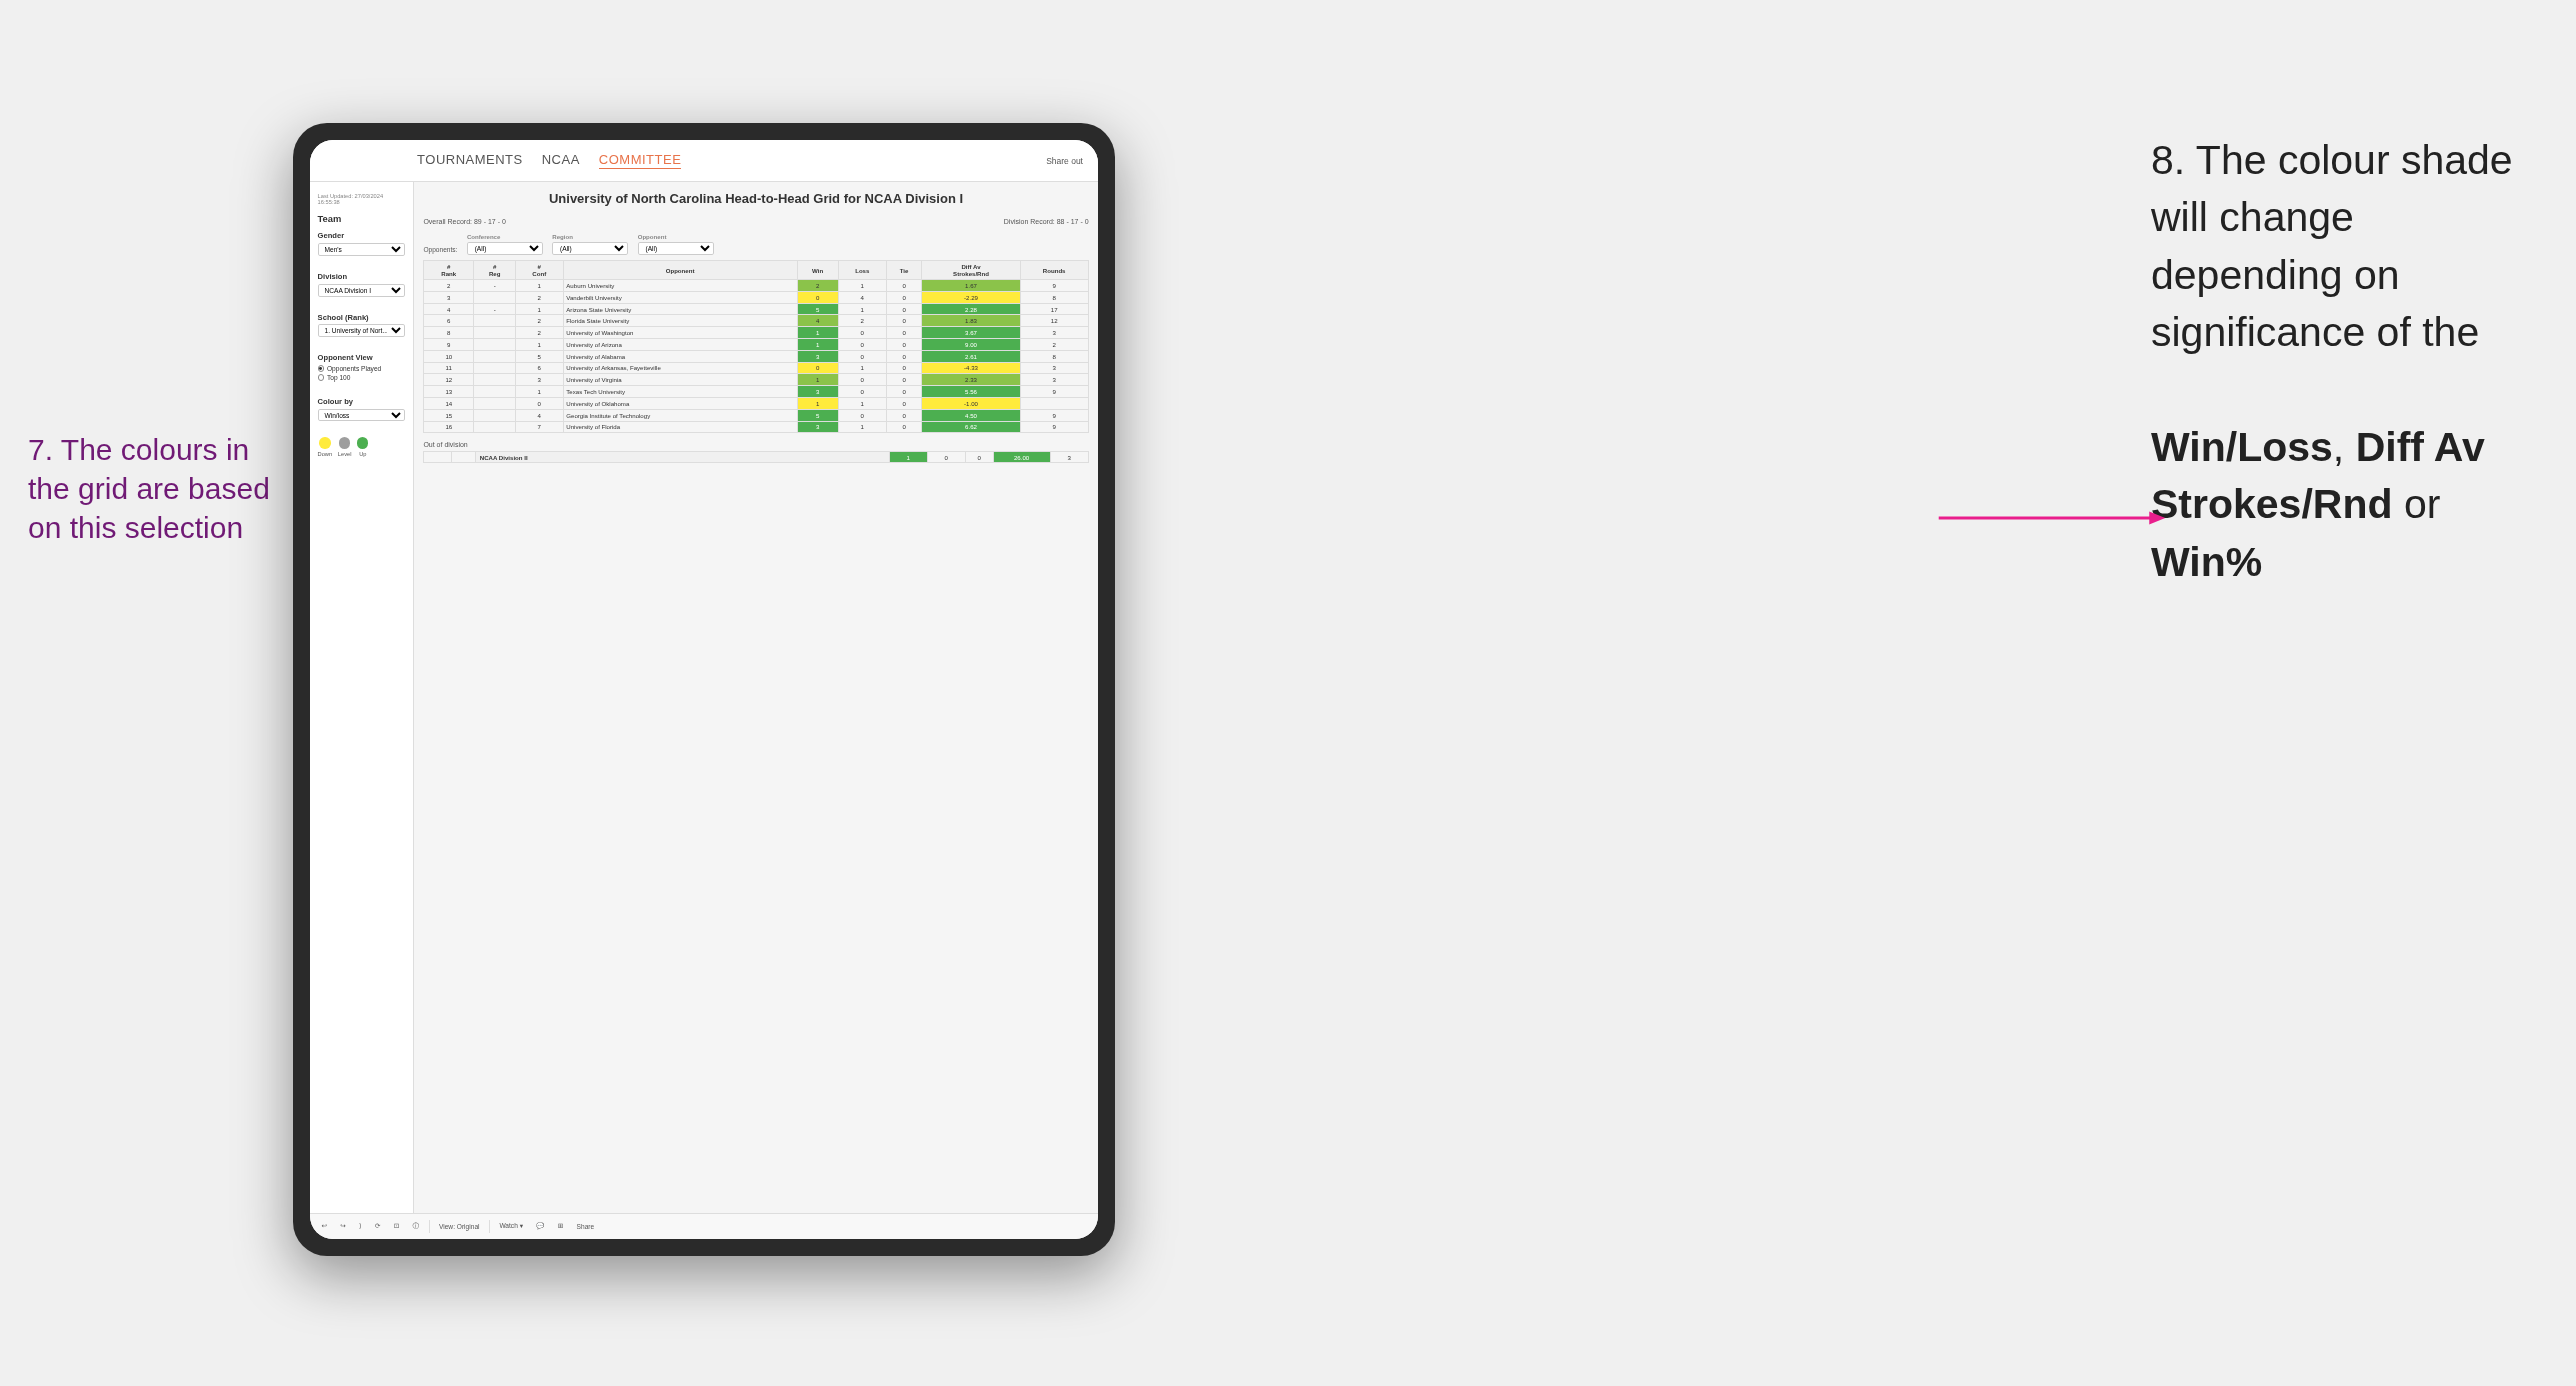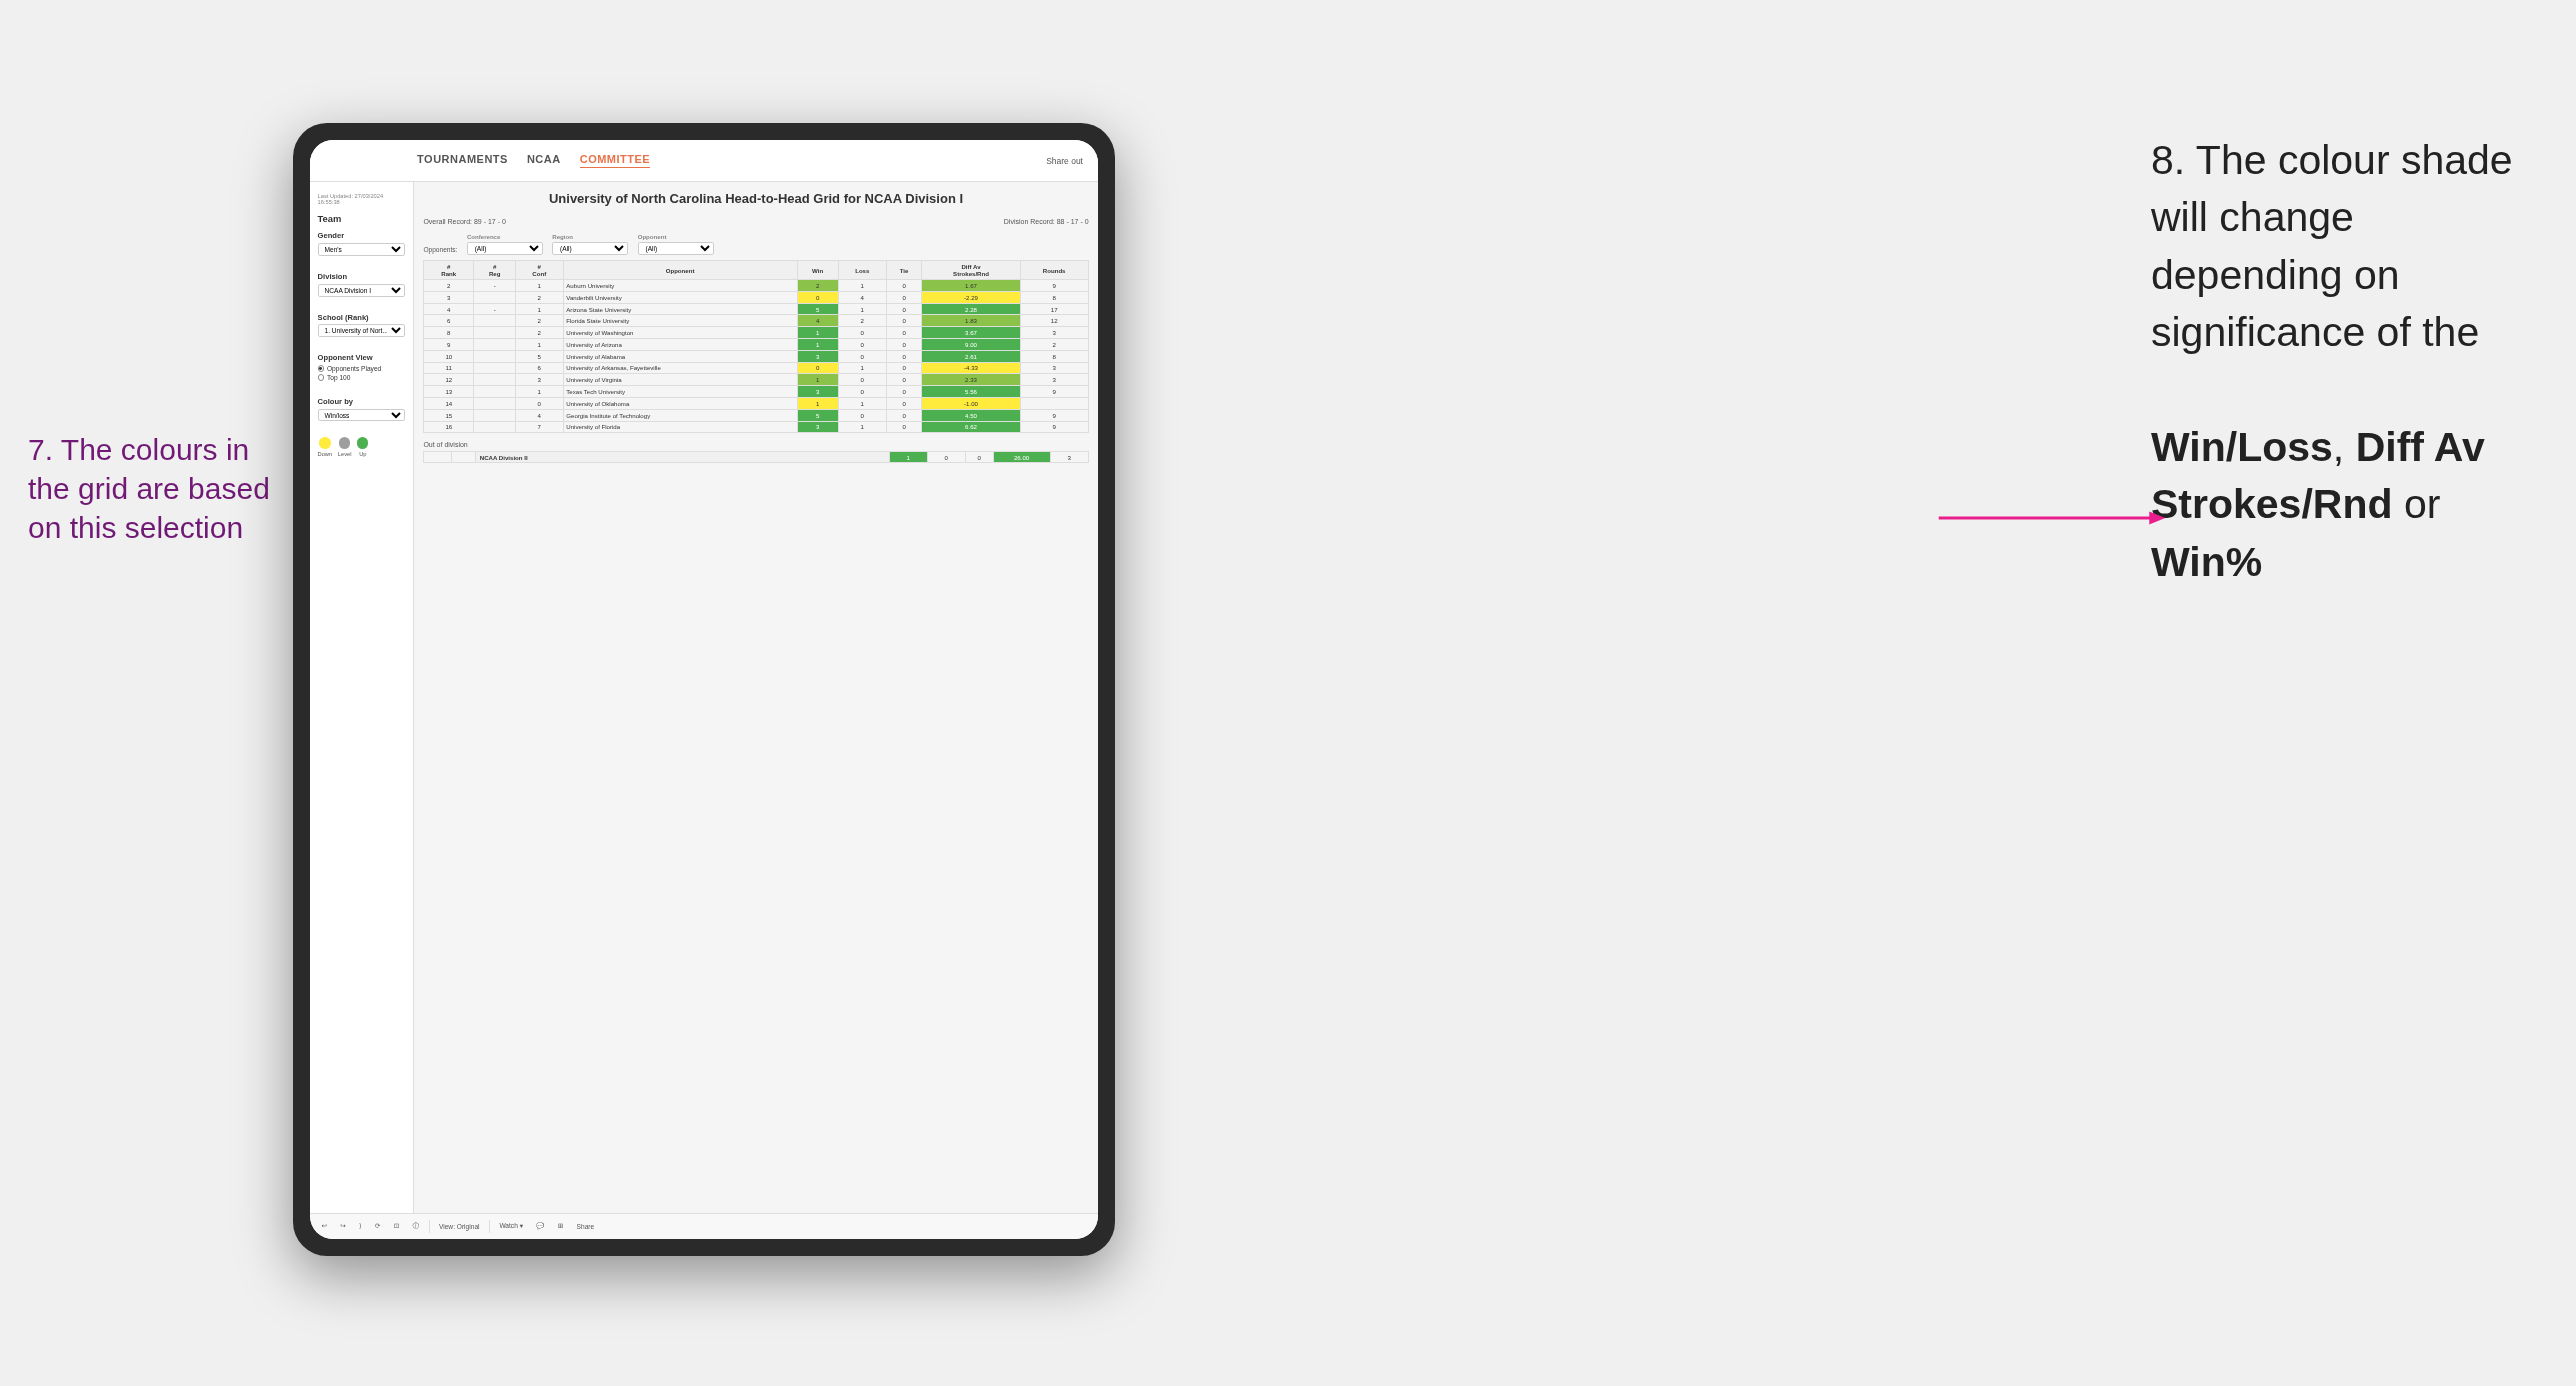--- a/index.html
+++ b/index.html
@@ -92,24 +92,24 @@
       color: #888;
     }
 
     .nav-links {
       display: flex;
       gap: 19px;
       flex: 1;
     }
 
     .nav-link {
-      font-size: 11px;
+      font-size: 13px;
       color: #555;
       text-decoration: none;
-      font-weight: 700;
+      font-weight: 400;
       letter-spacing: 0.5px;
     }
 
     .nav-link.active {
       color: #e8734a;
       border-bottom: 1.9px solid #e8734a;
       padding-bottom: 1.9px;
     }
 
     .sign-out {

